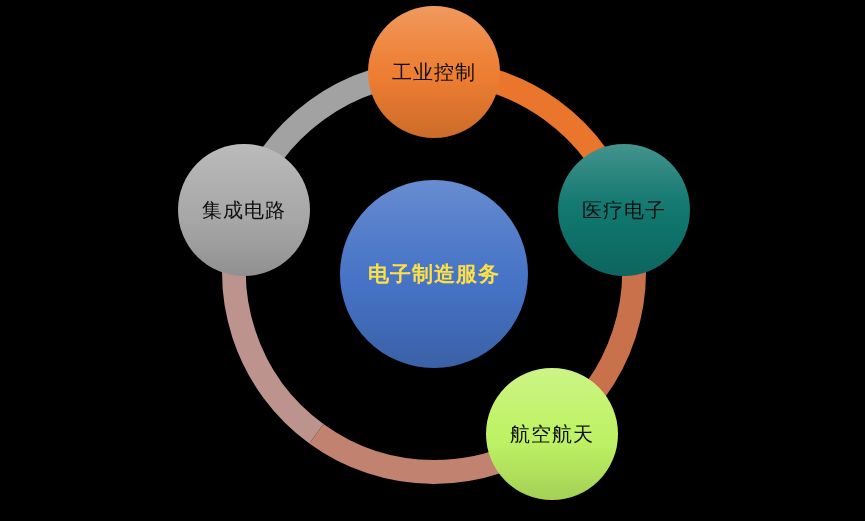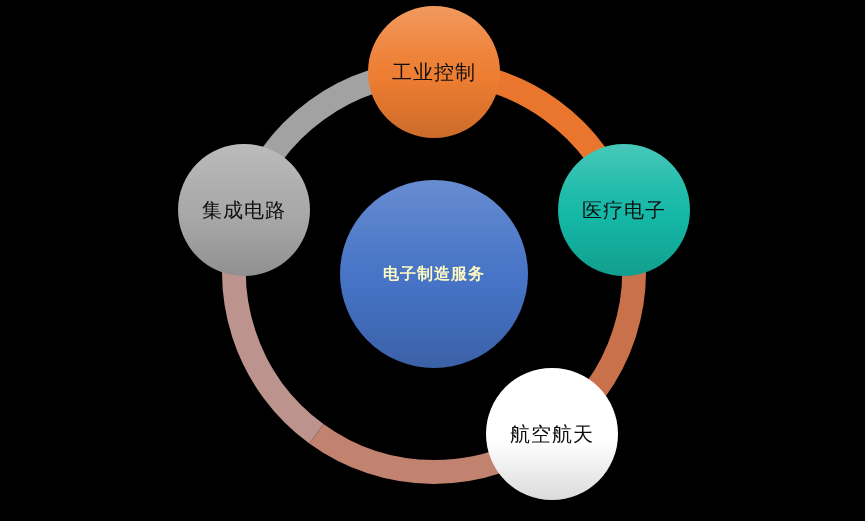--- a/index.html
+++ b/index.html
@@ -77,23 +77,23 @@
     background: linear-gradient(to bottom,
       rgba(255,255,255,0.18) 0%,
       rgba(255,255,255,0.04) 40%,
       rgba(0,0,0,0.00) 55%,
       rgba(0,0,0,0.16) 100%);
     pointer-events: none;
   }
   .center-line {
     position: relative;
     z-index: 3;
-    font-size: 16px;
+    font-size: 21px;
     font-weight: bold;
-    color: #fef9c3;
+    color: #fde047;
     line-height: 36px;
     letter-spacing: 1px;
     white-space: nowrap;
   }
 </style>
 </head>
 <body>
 
 <div class="stage">
 
@@ -102,25 +102,25 @@
     <path d="M 624.2 210.2 A 200 200 0 0 1 551.6 433.8" fill="none" stroke-width="24" stroke="#C9714B"></path>
     <path d="M 551.6 433.8 A 200 200 0 0 1 316.4 433.8" fill="none" stroke-width="24" stroke="#C18270"></path>
     <path d="M 316.4 433.8 A 200 200 0 0 1 243.8 210.2" fill="none" stroke-width="24" stroke="#BD938E"></path>
     <path d="M 243.8 210.2 A 200 200 0 0 1 434 72" fill="none" stroke-width="24" stroke="#A2A2A2"></path>
   </svg>
 
   <div class="node node-top" style="background-color: rgb(237, 125, 49);">
     <span class="node-label">工业控制</span>
   </div>
 
-  <div class="node node-right" style="background-color: #14b8a6; font-family: Liberation Serif, serif;">
+  <div class="node node-right" style="background-color: #0f766e; font-family: Liberation Serif, serif;">
     <span class="node-label">医疗电子</span>
   </div>
 
-  <div class="node node-bottom-right" style="background-color: #ffffff;">
+  <div class="node node-bottom-right" style="background-color: #bef264;">
     <span class="node-label">航空航天</span>
   </div>
 
 
   <div class="node node-left" style="background-color: rgb(168, 168, 168);">
     <span class="node-label">集成电路</span>
   </div>
 
   <div class="center-node" style="background-color: rgb(70, 115, 198);">
     <span class="center-line">电子制造服务</span>

